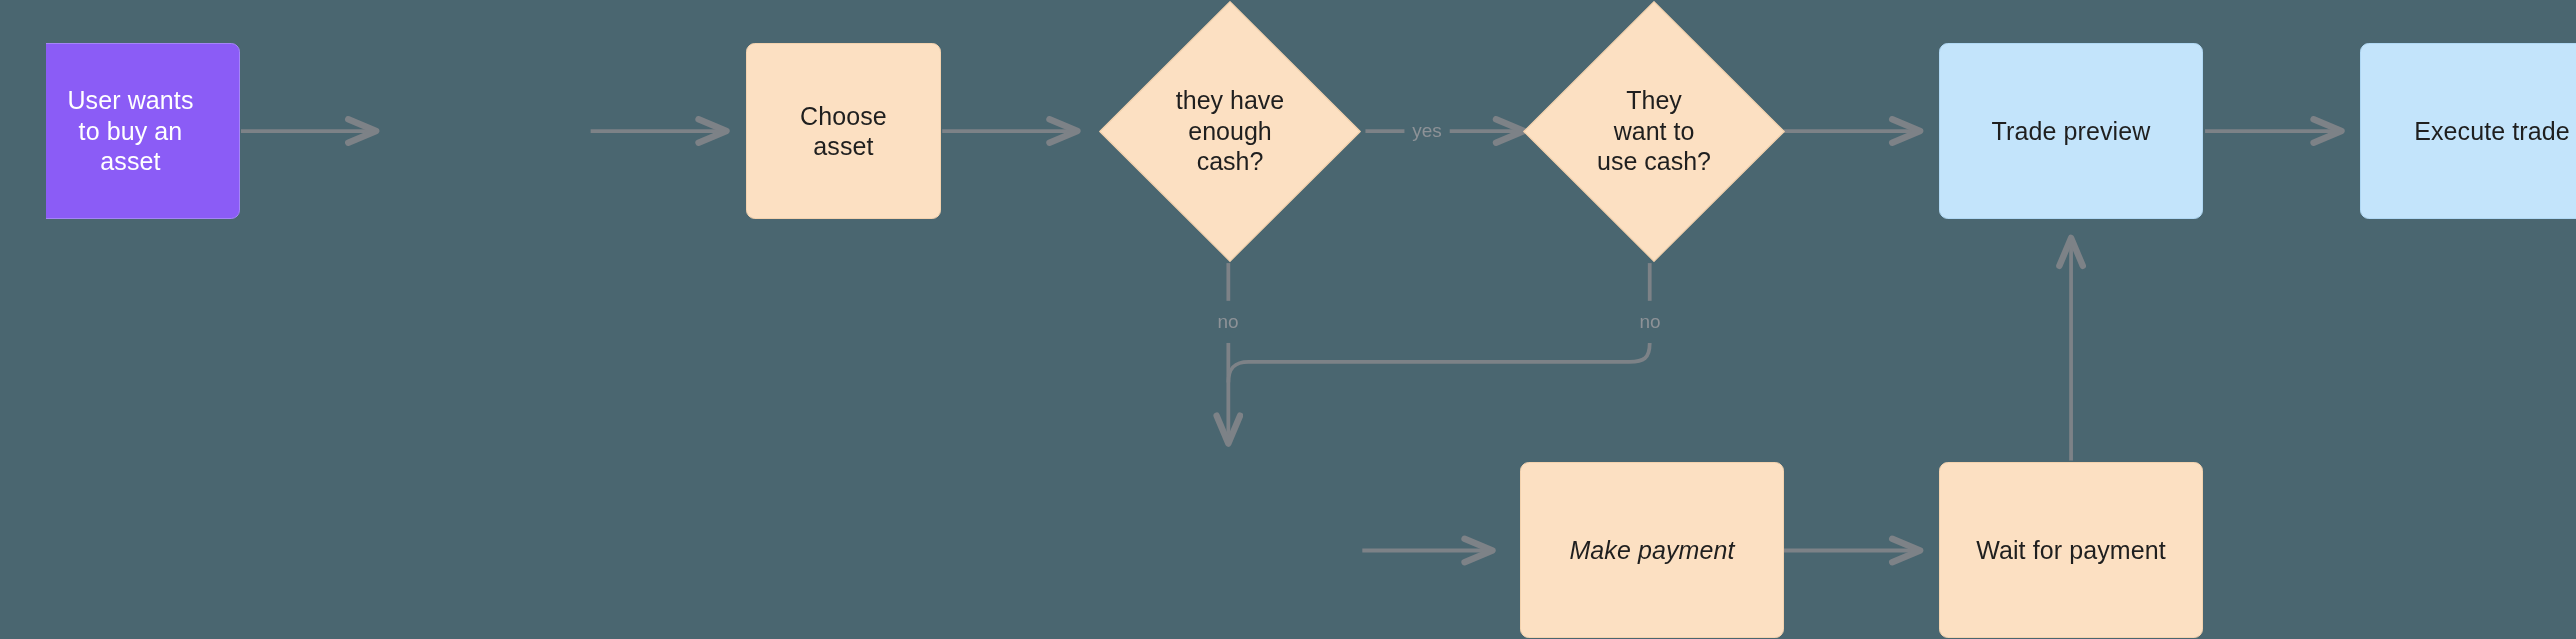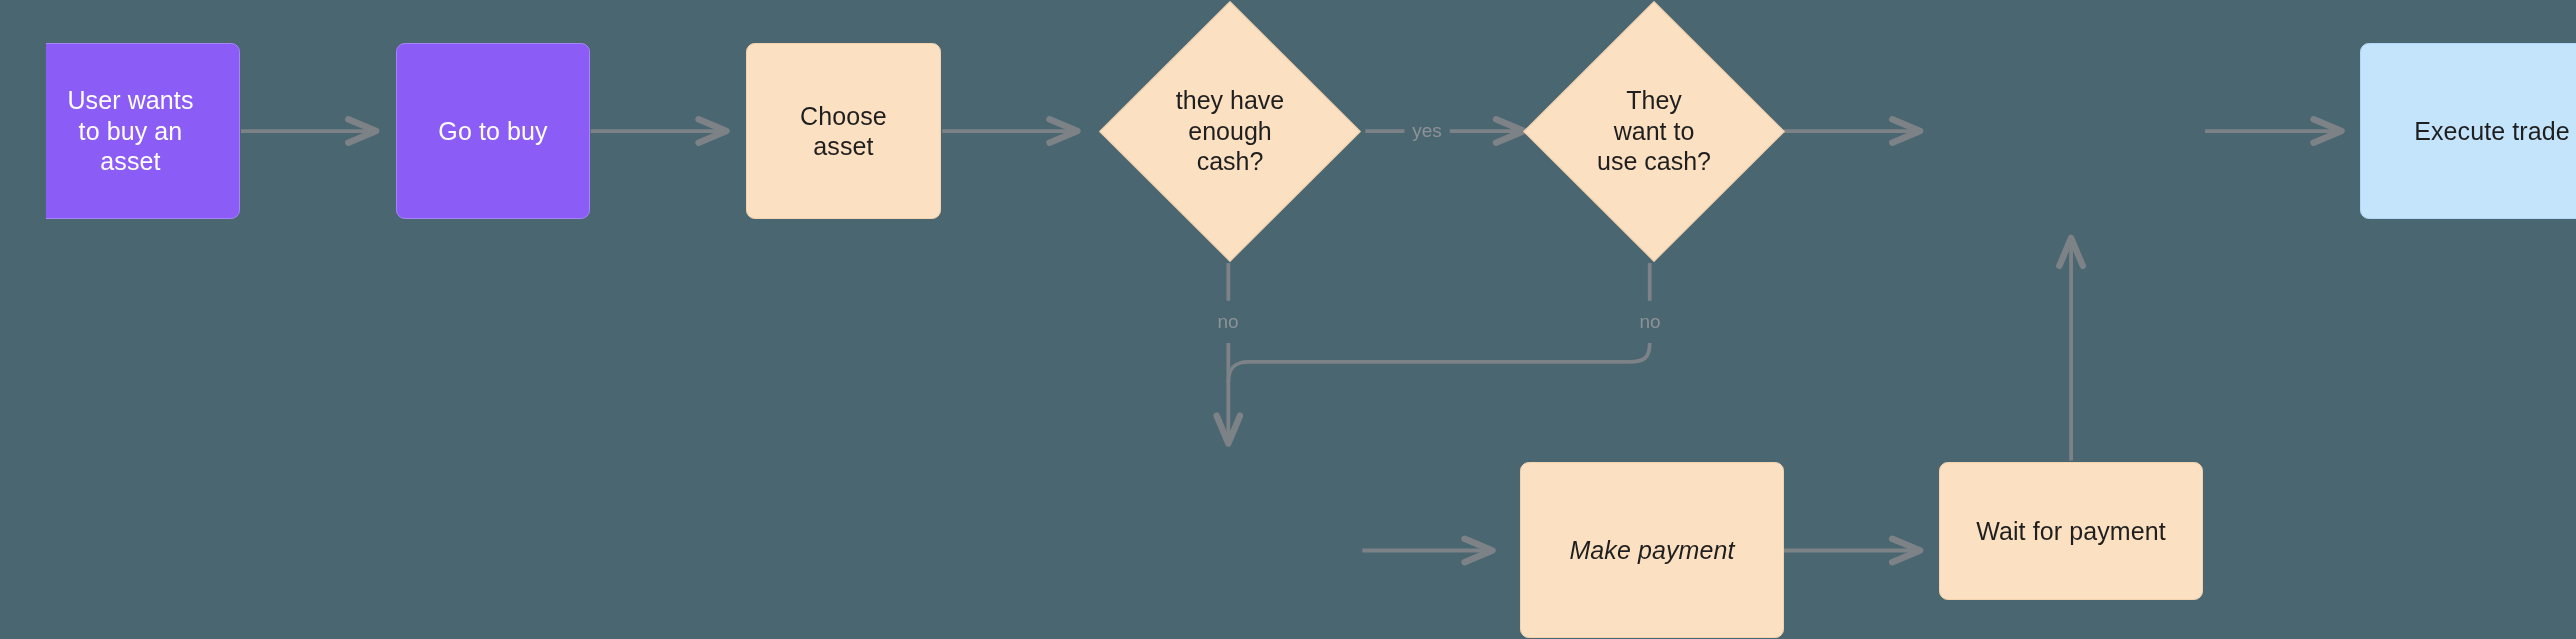--- a/index.html
+++ b/index.html
@@ -129,21 +129,20 @@
       <line x1="2763" y1="875" x2="2980" y2="875" marker-end="url(#arrowhead)"></line>
 
       <line x1="3220" y1="732" x2="3220" y2="378" marker-end="url(#arrowhead)"></line>
     </g>
   </svg>
 
   <div class="node proc-purple" style="left:-25px; top:43px; width:219px; height:176px;">User wants
 to buy an
 asset</div>
 
-  <div class="node proc-purple" style="left:350px; top:43px; width:194px; height:176px;">Go to buy</div>
 
   <div class="node proc-peach" style="left:700px; top:43px; width:195px; height:176px;">Choose
 asset</div>
 
   <div class="diamond-wrap" style="left:1050px; top:-2.5px; width:268px; height:267px;">
     <svg class="diamond-shape" viewBox="0 0 426 424" preserveAspectRatio="none">
       <polygon points="213,6 420,212 213,418 6,212" fill="#fce0c2" stroke="#f3d2ae" stroke-width="2" stroke-linejoin="round"></polygon>
     </svg>
     <div class="diamond-label">they have
 enough
@@ -152,27 +151,28 @@
 
   <div class="diamond-wrap" style="left:1474px; top:-2.5px; width:268px; height:267px;">
     <svg class="diamond-shape" viewBox="0 0 426 424" preserveAspectRatio="none">
       <polygon points="213,6 420,212 213,418 6,212" fill="#fce0c2" stroke="#f3d2ae" stroke-width="2" stroke-linejoin="round"></polygon>
     </svg>
     <div class="diamond-label">They
 want to
 use cash?</div>
   </div>
 
+  <div class="node proc-blue" style="left:1893px; top:43px; width:264px; height:176px;">Trade preview</div>
 
   <div class="node proc-blue" style="left:2314px; top:43px; width:264px; height:176px;">Execute trade</div>
 
 
   <div class="node proc-peach" style="left:1474px; top:462px; width:264px; height:176px;font-style:italic;">Make payment</div>
 
-  <div class="node proc-peach" style="left:1893px; top:462px; width:264px; height:138px;">Wait for payment</div>
+  <div class="node proc-peach" style="left:1893px; top:462px; width:264px; height:176px;">Wait for payment</div>
 
   <div class="edge-label" style="left:1381px; top:131px;">yes</div>
 
   <div class="edge-label" style="left:1182px; top:322px;">no</div>
 
   <div class="edge-label" style="left:1604px; top:322px;">no</div>
 
 </div>
 
 

